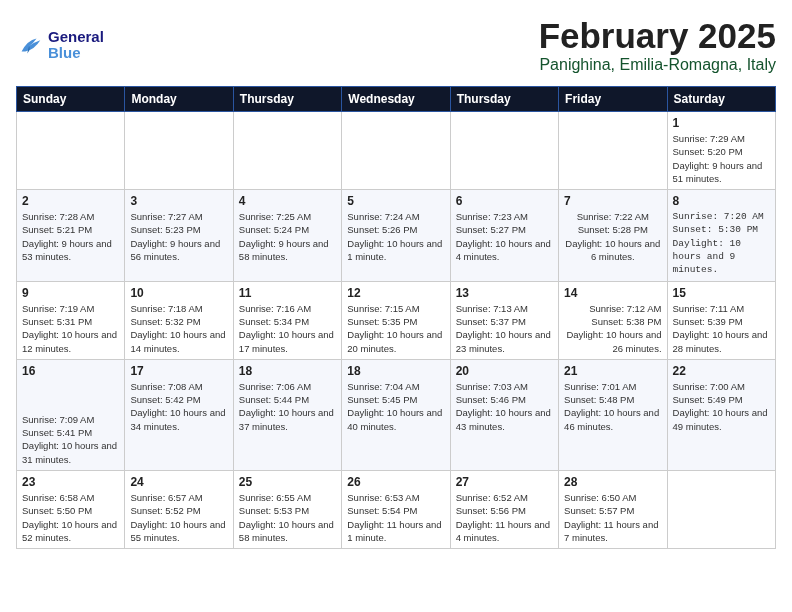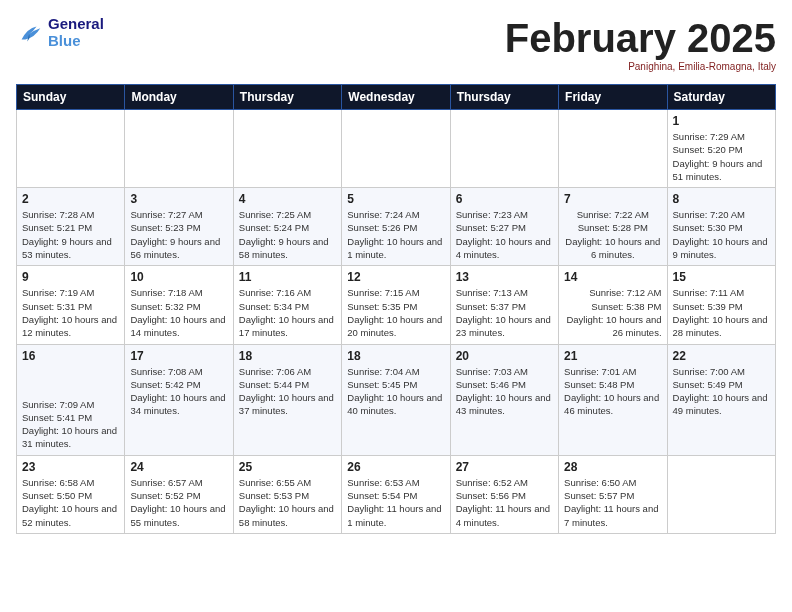--- a/index.html
+++ b/index.html
@@ -6,43 +6,43 @@
     body {
       font-family: Arial, sans-serif;
       background: #fff;
       width: 792px;
       min-height: 612px;
       padding: 16px;
     }
     .header {
       display: flex;
       justify-content: space-between;
-      align-items: flex-start;
+      align-items: center;
       margin-bottom: 12px;
     }
     .logo {
       display: flex;
       align-items: center;
       gap: 4px;
     }
     .logo-bird {
       width: 28px;
       height: 28px;
     }
     .title-block {
       text-align: right;
     }
     .month-title {
-      font-size: 40px;
+      font-size: 35px;
       font-weight: bold;
       color: #222;
     }
     .location-title {
-      font-size: 10px;
-      color: #7f1d1d;
+      font-size: 16px;
+      color: #14532d;
     }
     .calendar {
       width: 100%;
       border-collapse: collapse;
       border: 1px solid #ccc;
     }
     .calendar th {
       background-color: #0f172a;
       color: #fff;
       font-size: 12px;
@@ -159,21 +159,21 @@
 Daylight: 10 hours and 4 minutes.</div>
         </td>
         <td>
           <span class="day-number">7</span>
           <div class="day-info" style="white-space: pre-line; text-align: center;">Sunrise: 7:22 AM
 Sunset: 5:28 PM
 Daylight: 10 hours and 6 minutes.</div>
         </td>
         <td>
           <span class="day-number">8</span>
-          <div class="day-info" style="white-space: pre-line;">Sunrise: 7:20 AM
+          <div class="day-info" style="white-space: pre-line; font-family: Liberation Mono, monospace;">Sunrise: 7:20 AM
 Sunset: 5:30 PM
 Daylight: 10 hours and 9 minutes.</div>
         </td>
       </tr>
       <tr>
         <td>
           <span class="day-number">9</span>
           <div class="day-info" style="white-space: pre-line;">Sunrise: 7:19 AM
 Sunset: 5:31 PM
 Daylight: 10 hours and 12 minutes.</div>

